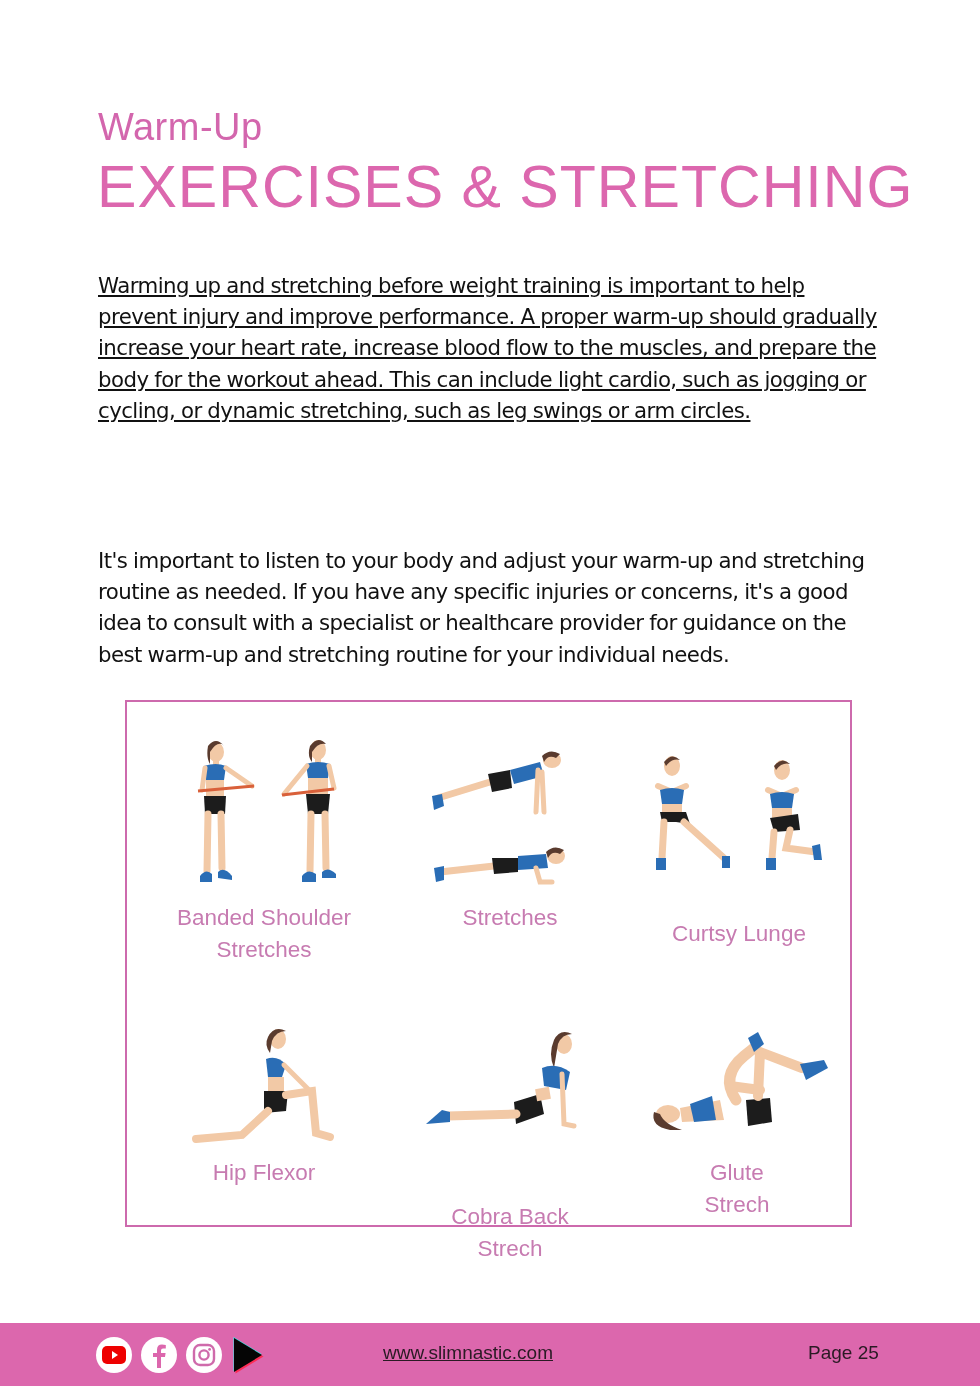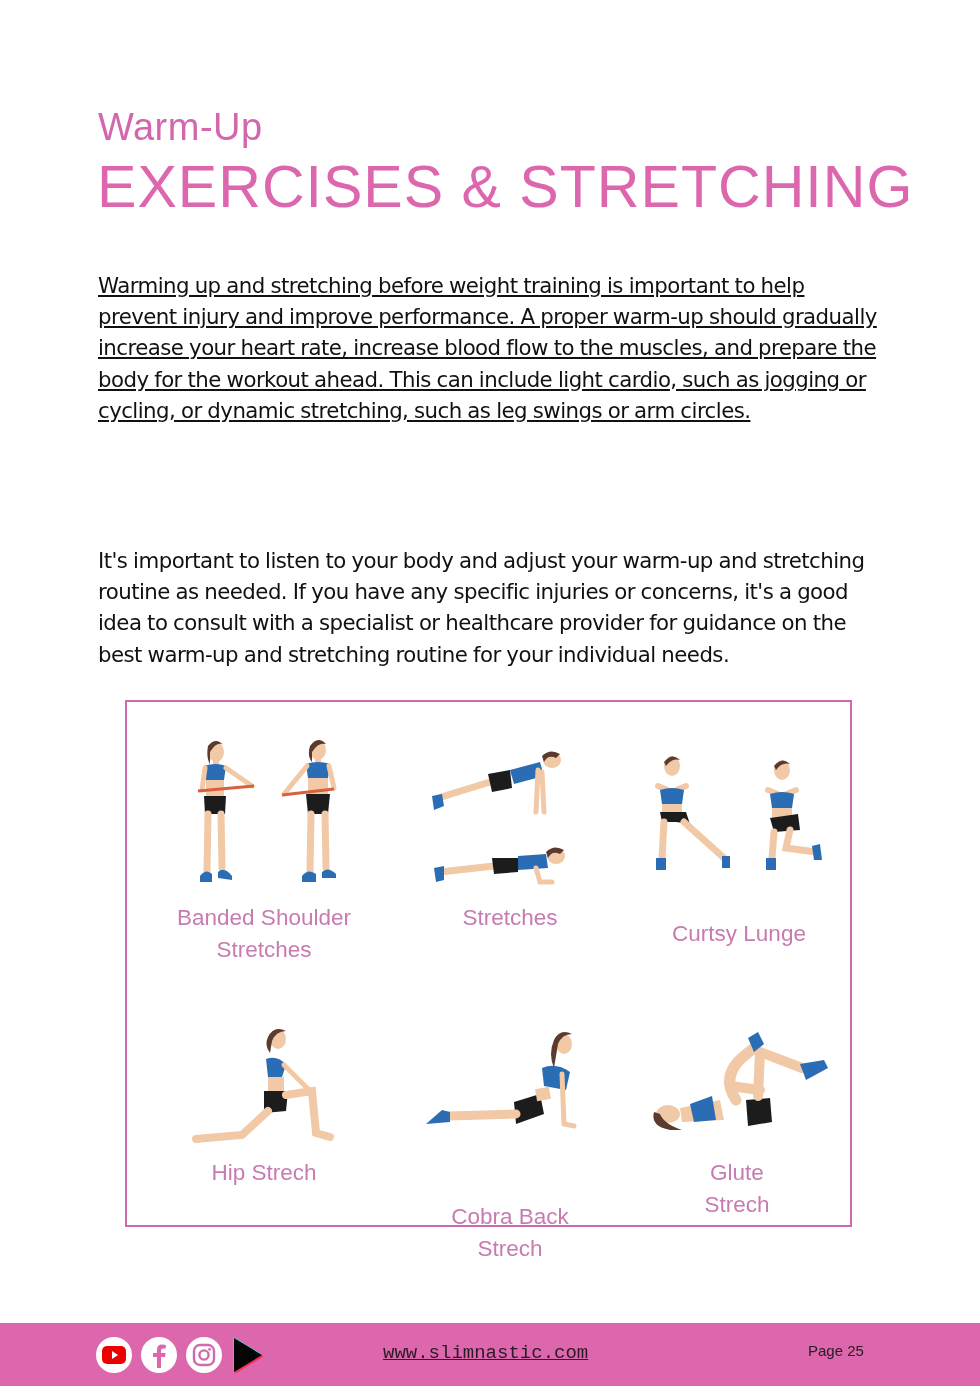--- a/index.html
+++ b/index.html
@@ -7,22 +7,22 @@
   .subtitle { position: absolute; left: 98px; top: 106px; font-size: 38px; font-weight: 300; color: #d366ad; letter-spacing: 0.5px; font-family: "Liberation Sans", sans-serif; }
   .title { position: absolute; left: 97px; top: 152px; font-size: 60px; color: #dc67ae; letter-spacing: 1px; font-family: "Liberation Sans", sans-serif; white-space: nowrap; transform: scaleX(0.985); transform-origin: left; }
   .para { position: absolute; left: 98px; width: 790px; font-family: "DejaVu Sans", sans-serif; font-size: 21.3px; line-height: 31.2px; color: #111; letter-spacing: -0.55px; word-spacing: -0.5px; margin: 0; }
   .p1 { top: 270px; text-decoration: underline; }
   .p2 { top: 501px; margin-top: 44px; }
   .box { position: absolute; left: 125px; top: 700px; width: 723px; height: 523px; border: 2.5px solid #cd6aad; }
   .fig { position: absolute; }
   .label { position: absolute; width: 240px; text-align: center; font-family: "Liberation Sans", sans-serif; font-size: 22.5px; line-height: 32px; color: #c77bb1; font-weight: 300; }
   .footer { position: absolute; left: 0; top: 1323px; width: 980px; height: 63px; background: #dc67ad; }
   .social { position: absolute; top: 1337px; width: 36px; height: 36px; border-radius: 50%; background: #fff; display: flex; align-items: center; justify-content: center; }
-  .url { position: absolute; left: 383px; top: 1342px; font-size: 19px; color: #2a1a24; text-decoration: underline; font-family: Liberation Mono, monospace; }
-  .page { position: absolute; left: 808px; top: 1342px; font-size: 15px; color: #2a1a24; font-family: "Liberation Sans", sans-serif; }
+  .url { position: absolute; left: 383px; top: 1342px; font-size: 19px; color: #2a1a24; text-decoration: underline; font-family: Liberation Sans, sans-serif; }
+  .page { position: absolute; left: 808px; top: 1342px; font-size: 19px; color: #2a1a24; font-family: "Liberation Sans", sans-serif; }
 </style>
 </head>
 <body>
 
 <div class="subtitle">Warm-Up</div>
 <div class="title">EXERCISES &amp; STRETCHING</div>
 
 <p class="para p1">Warming up and stretching before weight training is important to help prevent injury and improve performance. A proper warm-up should gradually increase your heart rate, increase blood flow to the muscles, and prepare the body for the workout ahead. This can include light cardio, such as jogging or cycling, or dynamic stretching, such as leg swings or arm circles.</p>
 <p class="para p2">It's important to listen to your body and adjust your warm-up and stretching routine as needed. If you have any specific injuries or concerns, it's a good idea to consult with a specialist or healthcare provider for guidance on the best warm-up and stretching routine for your individual needs.</p>
 
@@ -141,21 +141,21 @@
   <path d="M40 74 L62 66 L66 90 L44 92 Z" fill="#2a6db5"></path>
   <path d="M96 70 L120 68 L122 92 L98 96 Z" fill="#1c1c1c"></path>
   <path d="M80 56 L110 60" stroke="#f2c9a6" stroke-width="10" stroke-linecap="round"></path>
   <path d="M86 70 Q70 46 94 26 L104 18" stroke="#f2c9a6" stroke-width="11" fill="none" stroke-linecap="round"></path>
   <path d="M108 66 L110 22 L152 38" stroke="#f2c9a6" stroke-width="10" fill="none" stroke-linecap="round"></path>
   <path d="M98 8 L108 2 L114 14 L104 22 Z" fill="#2a6db5"></path>
   <path d="M150 34 L174 30 L178 38 L156 50 Z" fill="#2a6db5"></path>
 </svg>
 
 <div class="label" style="left:144px;top:1157px">
-  <div>Hip Strech</div>
+  <div>Hip Flexor</div>
 </div>
 <div class="label" style="left:390px;top:1201px">
   <div>Cobra Back</div>
   <div>Strech</div>
 </div>
 <div class="label" style="left:617px;top:1157px">
   <div>Glute</div>
   <div>Strech</div>
 </div>
 

